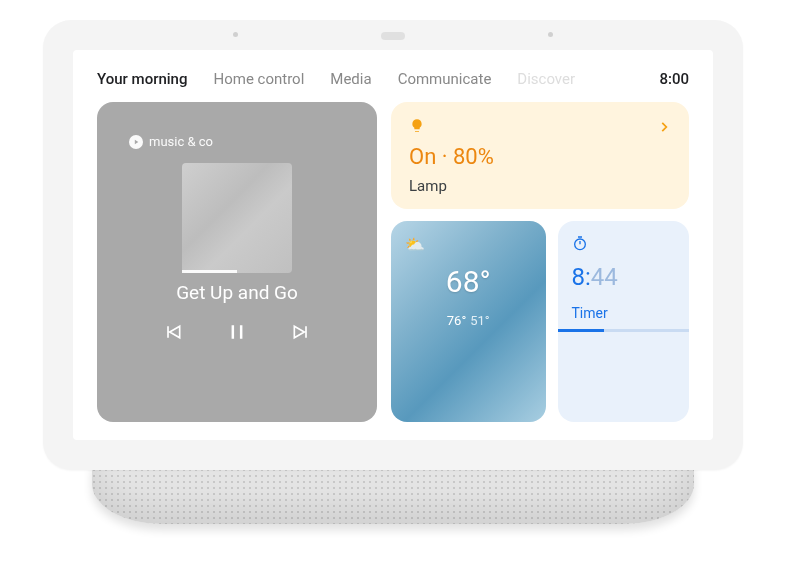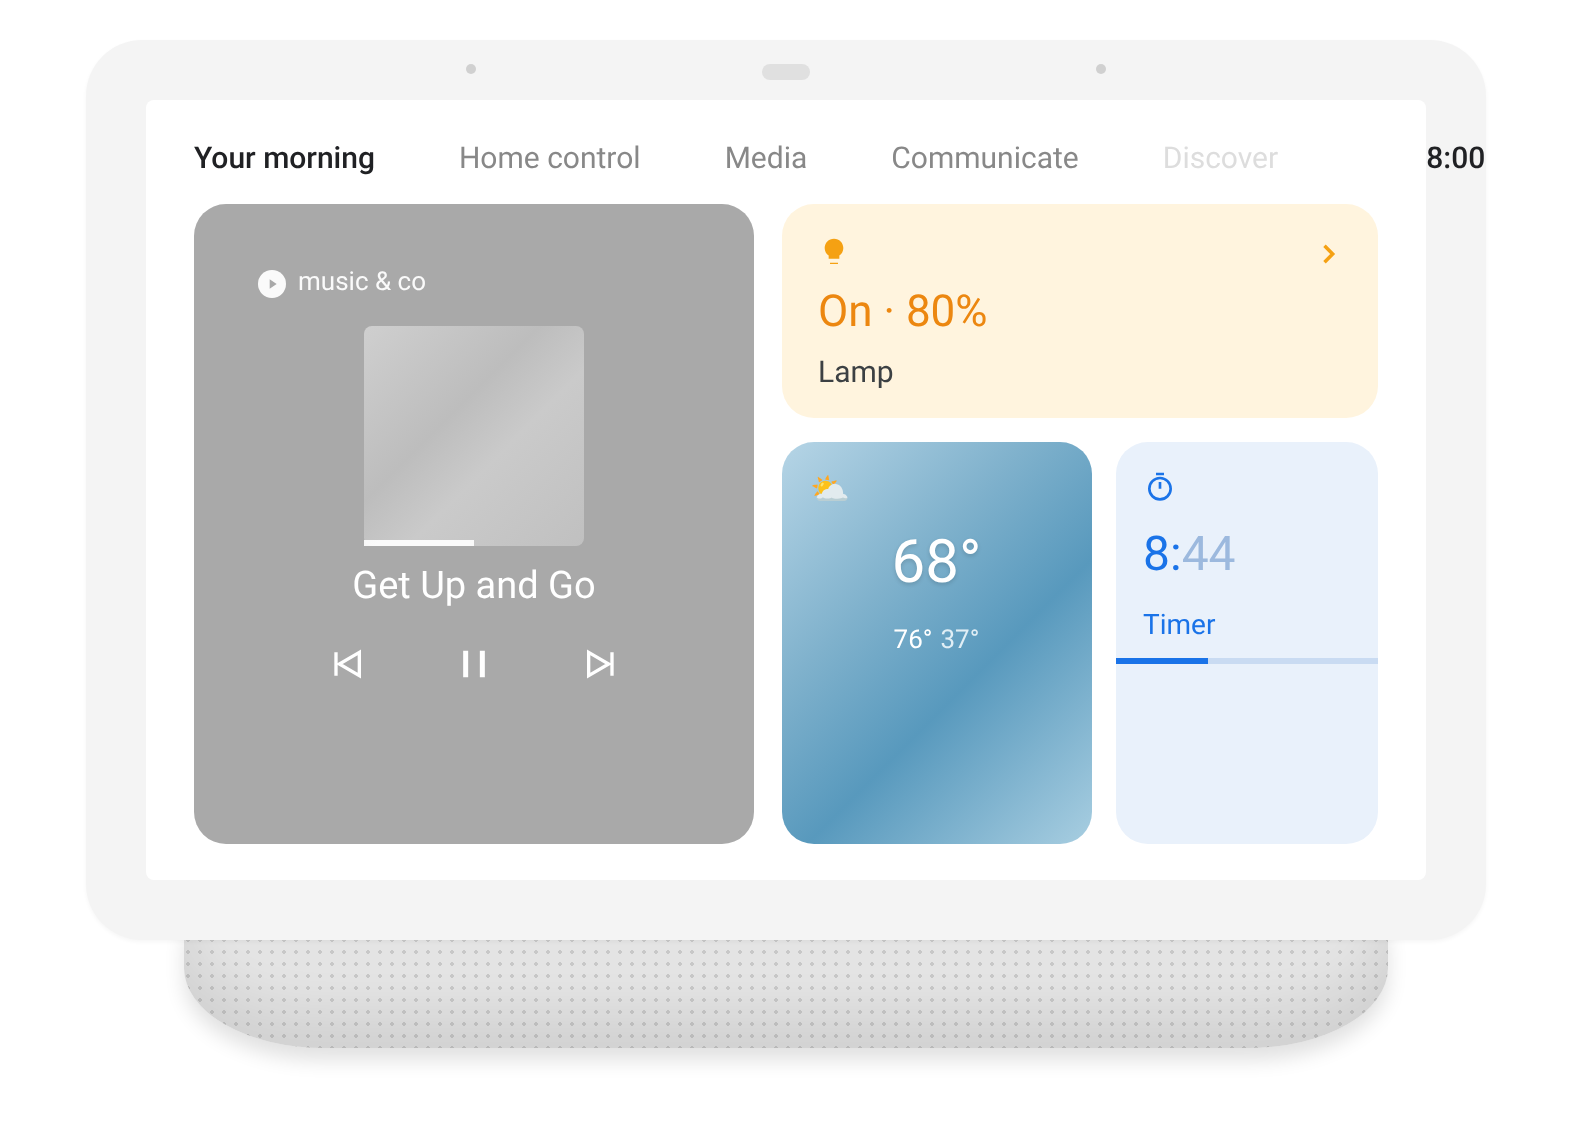--- a/index.html
+++ b/index.html
@@ -30,21 +30,21 @@
   .sensor.cam { left: 50%; transform: translateX(-50%); width: 24px; height: 8px; border-radius: 4px; background: #e0e0e0; }
   .screen {
     width: 100%;
     height: 100%;
     background: #fff;
     border-radius: 4px;
     padding: 20px 24px 18px 24px;
     display: flex;
     flex-direction: column;
   }
-  .tabs { display: flex; align-items: center; gap: 42px; margin-bottom: 14px; }
+  .tabs { display: flex; align-items: center; gap: 26px; margin-bottom: 14px; }
   .tab { font-size: 15px; color: #888; cursor: pointer; white-space: nowrap; }
   .tab.active { color: #202124; font-weight: 500; }
   .tab.faded { color: #ddd; }
   .clock { margin-left: auto; color: #202124; font-size: 15px; font-weight: 500; padding-left: 32px; }
   .cards { flex: 1; display: flex; gap: 14px; }
   .col-l { width: 280px; }
   .col-r { flex: 1; display: flex; flex-direction: column; gap: 12px; }
   .card { border-radius: 16px; position: relative; overflow: hidden; }
   
   .music { width: 100%; height: 100%; background: #a9a9a9; color: #fff; padding: 32px; display: flex; flex-direction: column; align-items: center; }
@@ -141,21 +141,21 @@
           </div>
           <div class="state">On · 80%</div>
           <div class="name">Lamp</div>
         </div>
 
         <div class="row-b">
           <div class="card weather">
             <span class="icn">⛅</span>
             <div class="temp">68°</div>
             <div class="hl">
-              <span>76°</span><span class="lo">37°</span>
+              <span>76°</span><span class="lo">51°</span>
             </div>
           </div>
           <div class="card timer">
             <span class="icn"><svg viewBox="0 0 24 24">
                   <circle cx="12" cy="14" r="8"></circle>
                   <path d="M12 14V9M9 3h6"></path>
                 </svg></span>
             <div class="time">
               <span>8:</span><span class="sec">44</span>
             </div>

